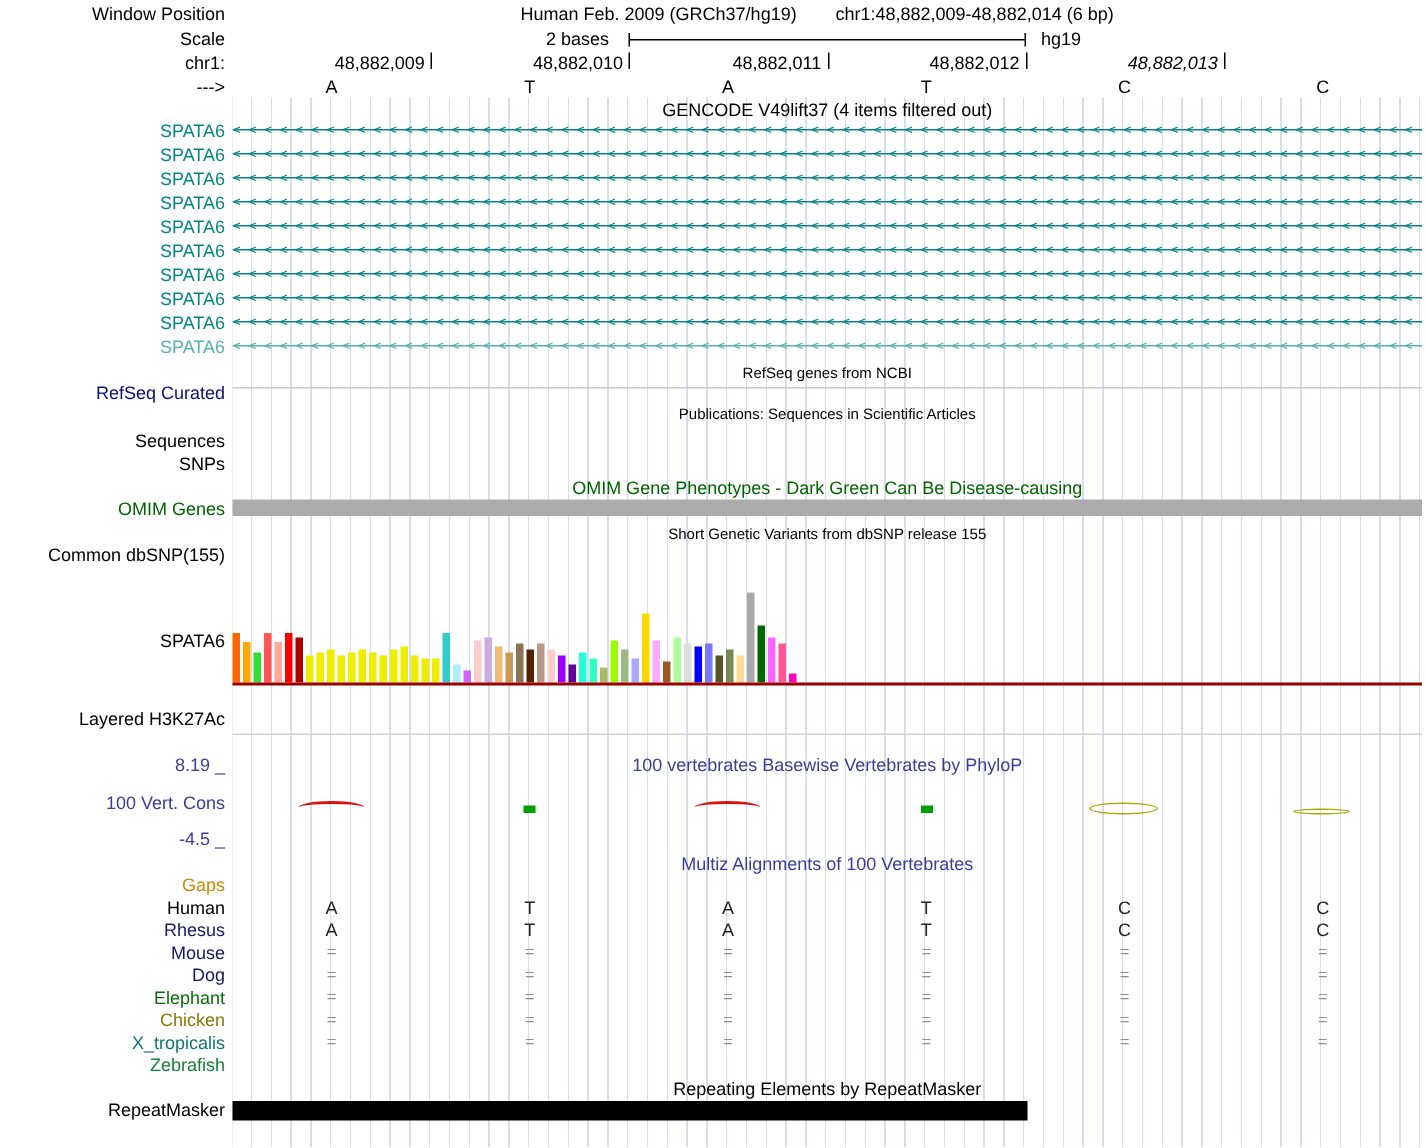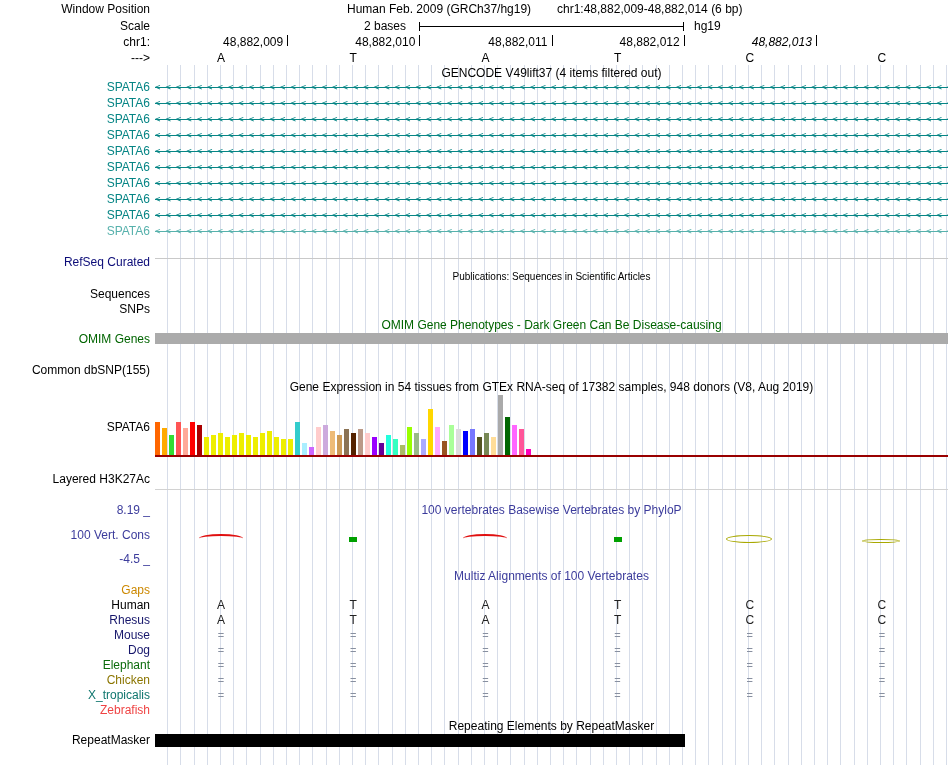--- a/index.html
+++ b/index.html
@@ -99,34 +99,35 @@
       <div class="gencode-row" style="top: 111px;">&lt;&lt;&lt;&lt;&lt;&lt;&lt;&lt;&lt;&lt;&lt;&lt;&lt;&lt;&lt;&lt;&lt;&lt;&lt;&lt;&lt;&lt;&lt;&lt;&lt;&lt;&lt;&lt;&lt;&lt;&lt;&lt;&lt;&lt;&lt;&lt;&lt;&lt;&lt;&lt;&lt;&lt;&lt;&lt;&lt;&lt;&lt;&lt;&lt;&lt;&lt;&lt;&lt;&lt;&lt;&lt;&lt;&lt;&lt;&lt;&lt;&lt;&lt;&lt;&lt;&lt;&lt;&lt;&lt;&lt;&lt;&lt;&lt;&lt;&lt;&lt;&lt;&lt;&lt;&lt;</div>
       <div class="gencode-row" style="top: 127px;">&lt;&lt;&lt;&lt;&lt;&lt;&lt;&lt;&lt;&lt;&lt;&lt;&lt;&lt;&lt;&lt;&lt;&lt;&lt;&lt;&lt;&lt;&lt;&lt;&lt;&lt;&lt;&lt;&lt;&lt;&lt;&lt;&lt;&lt;&lt;&lt;&lt;&lt;&lt;&lt;&lt;&lt;&lt;&lt;&lt;&lt;&lt;&lt;&lt;&lt;&lt;&lt;&lt;&lt;&lt;&lt;&lt;&lt;&lt;&lt;&lt;&lt;&lt;&lt;&lt;&lt;&lt;&lt;&lt;&lt;&lt;&lt;&lt;&lt;&lt;&lt;&lt;&lt;&lt;&lt;</div>
       <div class="gencode-row" style="top: 143px;">&lt;&lt;&lt;&lt;&lt;&lt;&lt;&lt;&lt;&lt;&lt;&lt;&lt;&lt;&lt;&lt;&lt;&lt;&lt;&lt;&lt;&lt;&lt;&lt;&lt;&lt;&lt;&lt;&lt;&lt;&lt;&lt;&lt;&lt;&lt;&lt;&lt;&lt;&lt;&lt;&lt;&lt;&lt;&lt;&lt;&lt;&lt;&lt;&lt;&lt;&lt;&lt;&lt;&lt;&lt;&lt;&lt;&lt;&lt;&lt;&lt;&lt;&lt;&lt;&lt;&lt;&lt;&lt;&lt;&lt;&lt;&lt;&lt;&lt;&lt;&lt;&lt;&lt;&lt;&lt;</div>
       <div class="gencode-row" style="top: 159px;">&lt;&lt;&lt;&lt;&lt;&lt;&lt;&lt;&lt;&lt;&lt;&lt;&lt;&lt;&lt;&lt;&lt;&lt;&lt;&lt;&lt;&lt;&lt;&lt;&lt;&lt;&lt;&lt;&lt;&lt;&lt;&lt;&lt;&lt;&lt;&lt;&lt;&lt;&lt;&lt;&lt;&lt;&lt;&lt;&lt;&lt;&lt;&lt;&lt;&lt;&lt;&lt;&lt;&lt;&lt;&lt;&lt;&lt;&lt;&lt;&lt;&lt;&lt;&lt;&lt;&lt;&lt;&lt;&lt;&lt;&lt;&lt;&lt;&lt;&lt;&lt;&lt;&lt;&lt;&lt;</div>
       <div class="gencode-row" style="top: 175px;">&lt;&lt;&lt;&lt;&lt;&lt;&lt;&lt;&lt;&lt;&lt;&lt;&lt;&lt;&lt;&lt;&lt;&lt;&lt;&lt;&lt;&lt;&lt;&lt;&lt;&lt;&lt;&lt;&lt;&lt;&lt;&lt;&lt;&lt;&lt;&lt;&lt;&lt;&lt;&lt;&lt;&lt;&lt;&lt;&lt;&lt;&lt;&lt;&lt;&lt;&lt;&lt;&lt;&lt;&lt;&lt;&lt;&lt;&lt;&lt;&lt;&lt;&lt;&lt;&lt;&lt;&lt;&lt;&lt;&lt;&lt;&lt;&lt;&lt;&lt;&lt;&lt;&lt;&lt;&lt;</div>
       <div class="gencode-row" style="top: 191px;">&lt;&lt;&lt;&lt;&lt;&lt;&lt;&lt;&lt;&lt;&lt;&lt;&lt;&lt;&lt;&lt;&lt;&lt;&lt;&lt;&lt;&lt;&lt;&lt;&lt;&lt;&lt;&lt;&lt;&lt;&lt;&lt;&lt;&lt;&lt;&lt;&lt;&lt;&lt;&lt;&lt;&lt;&lt;&lt;&lt;&lt;&lt;&lt;&lt;&lt;&lt;&lt;&lt;&lt;&lt;&lt;&lt;&lt;&lt;&lt;&lt;&lt;&lt;&lt;&lt;&lt;&lt;&lt;&lt;&lt;&lt;&lt;&lt;&lt;&lt;&lt;&lt;&lt;&lt;&lt;</div>
       <div class="gencode-row" style="top: 207px;">&lt;&lt;&lt;&lt;&lt;&lt;&lt;&lt;&lt;&lt;&lt;&lt;&lt;&lt;&lt;&lt;&lt;&lt;&lt;&lt;&lt;&lt;&lt;&lt;&lt;&lt;&lt;&lt;&lt;&lt;&lt;&lt;&lt;&lt;&lt;&lt;&lt;&lt;&lt;&lt;&lt;&lt;&lt;&lt;&lt;&lt;&lt;&lt;&lt;&lt;&lt;&lt;&lt;&lt;&lt;&lt;&lt;&lt;&lt;&lt;&lt;&lt;&lt;&lt;&lt;&lt;&lt;&lt;&lt;&lt;&lt;&lt;&lt;&lt;&lt;&lt;&lt;&lt;&lt;&lt;</div>
       <div class="gencode-row light" style="top: 223px;">&lt;&lt;&lt;&lt;&lt;&lt;&lt;&lt;&lt;&lt;&lt;&lt;&lt;&lt;&lt;&lt;&lt;&lt;&lt;&lt;&lt;&lt;&lt;&lt;&lt;&lt;&lt;&lt;&lt;&lt;&lt;&lt;&lt;&lt;&lt;&lt;&lt;&lt;&lt;&lt;&lt;&lt;&lt;&lt;&lt;&lt;&lt;&lt;&lt;&lt;&lt;&lt;&lt;&lt;&lt;&lt;&lt;&lt;&lt;&lt;&lt;&lt;&lt;&lt;&lt;&lt;&lt;&lt;&lt;&lt;&lt;&lt;&lt;&lt;&lt;&lt;&lt;&lt;&lt;&lt;</div>
     </div>
 
+  <div class="hdr small" style="top:243px">RefSeq genes from NCBI</div>
   <div class="hline" style="top:258px;background:#c9c9c9"></div>
   <div class="ll refseq" style="top:255px">RefSeq Curated</div>
 
   <div class="hdr small" style="top:270px">Publications: Sequences in Scientific Articles</div>
   <div class="ll" style="top:287px">Sequences</div>
   <div class="ll" style="top:302px">SNPs</div>
 
   <div class="hdr omim" style="top:318px">OMIM Gene Phenotypes - Dark Green Can Be Disease-causing</div>
   <div class="omim-bar"></div>
   <div class="ll omim" style="top:332px">OMIM Genes</div>
 
+  <div class="hdr small" style="top:350px">Short Genetic Variants from dbSNP release 155</div>
   <div class="ll" style="top:363px">Common dbSNP(155)</div>
 
-  <div class="hdr" style="top:380px">Gene Expression in 54 tissues from GTEx RNA-seq of 17382 samples, 948 donors (V8, Aug 2019)</div>
   <div class="ll" style="top:420px">SPATA6</div>
   <div class="gtex-bars">
       <div class="gtex-bar" title="Adipose - Subcutaneous" style="height: 33px; background: rgb(255, 102, 0);"></div>
       <div class="gtex-bar" title="Adipose - Visceral (Omentum)" style="height: 27px; background: rgb(255, 170, 0);"></div>
       <div class="gtex-bar" title="Adrenal Gland" style="height: 20px; background: rgb(51, 221, 51);"></div>
       <div class="gtex-bar" title="Artery - Aorta" style="height: 33px; background: rgb(255, 85, 85);"></div>
       <div class="gtex-bar" title="Artery - Coronary" style="height: 27px; background: rgb(255, 170, 153);"></div>
       <div class="gtex-bar" title="Artery - Tibial" style="height: 33px; background: rgb(255, 0, 0);"></div>
       <div class="gtex-bar" title="Bladder" style="height: 30px; background: rgb(170, 0, 0);"></div>
       <div class="gtex-bar" title="Brain - Amygdala" style="height: 18px; background: rgb(238, 238, 0);"></div>
@@ -198,21 +199,21 @@
   <div class="hdr cons" style="top:569px">Multiz Alignments of 100 Vertebrates</div>
   <div class="ll gaps" style="top:583px">Gaps</div>
   <div class="layer">
       <div class="ll species-label" style="top: 598px; color: rgb(0, 0, 0);">Human</div>
       <div class="ll species-label" style="top: 613px; color: rgb(22, 22, 107);">Rhesus</div>
       <div class="ll species-label" style="top: 628px; color: rgb(22, 22, 107);">Mouse</div>
       <div class="ll species-label" style="top: 643px; color: rgb(22, 22, 107);">Dog</div>
       <div class="ll species-label" style="top: 658px; color: rgb(11, 107, 11);">Elephant</div>
       <div class="ll species-label" style="top: 673px; color: rgb(139, 117, 0);">Chicken</div>
       <div class="ll species-label" style="top: 688px; color: #0f766e;">X_tropicalis</div>
-      <div class="ll species-label" style="top: 703px; color: #ef4444;">Zebrafish</div>
+      <div class="ll species-label" style="top: 703px; color: #15803d;">Zebrafish</div>
     </div>
   <div class="layer">
       <div class="align-symbol" style="top: 598px; left: 211.083px;">A</div>
       <div class="align-symbol" style="top: 598px; left: 343.25px;">T</div>
       <div class="align-symbol" style="top: 598px; left: 475.417px;">A</div>
       <div class="align-symbol" style="top: 598px; left: 607.583px;">T</div>
       <div class="align-symbol" style="top: 598px; left: 739.75px;">C</div>
       <div class="align-symbol" style="top: 598px; left: 871.917px;">C</div>
       <div class="align-symbol" style="top: 613px; left: 211.083px;">A</div>
       <div class="align-symbol" style="top: 613px; left: 343.25px;">T</div>

